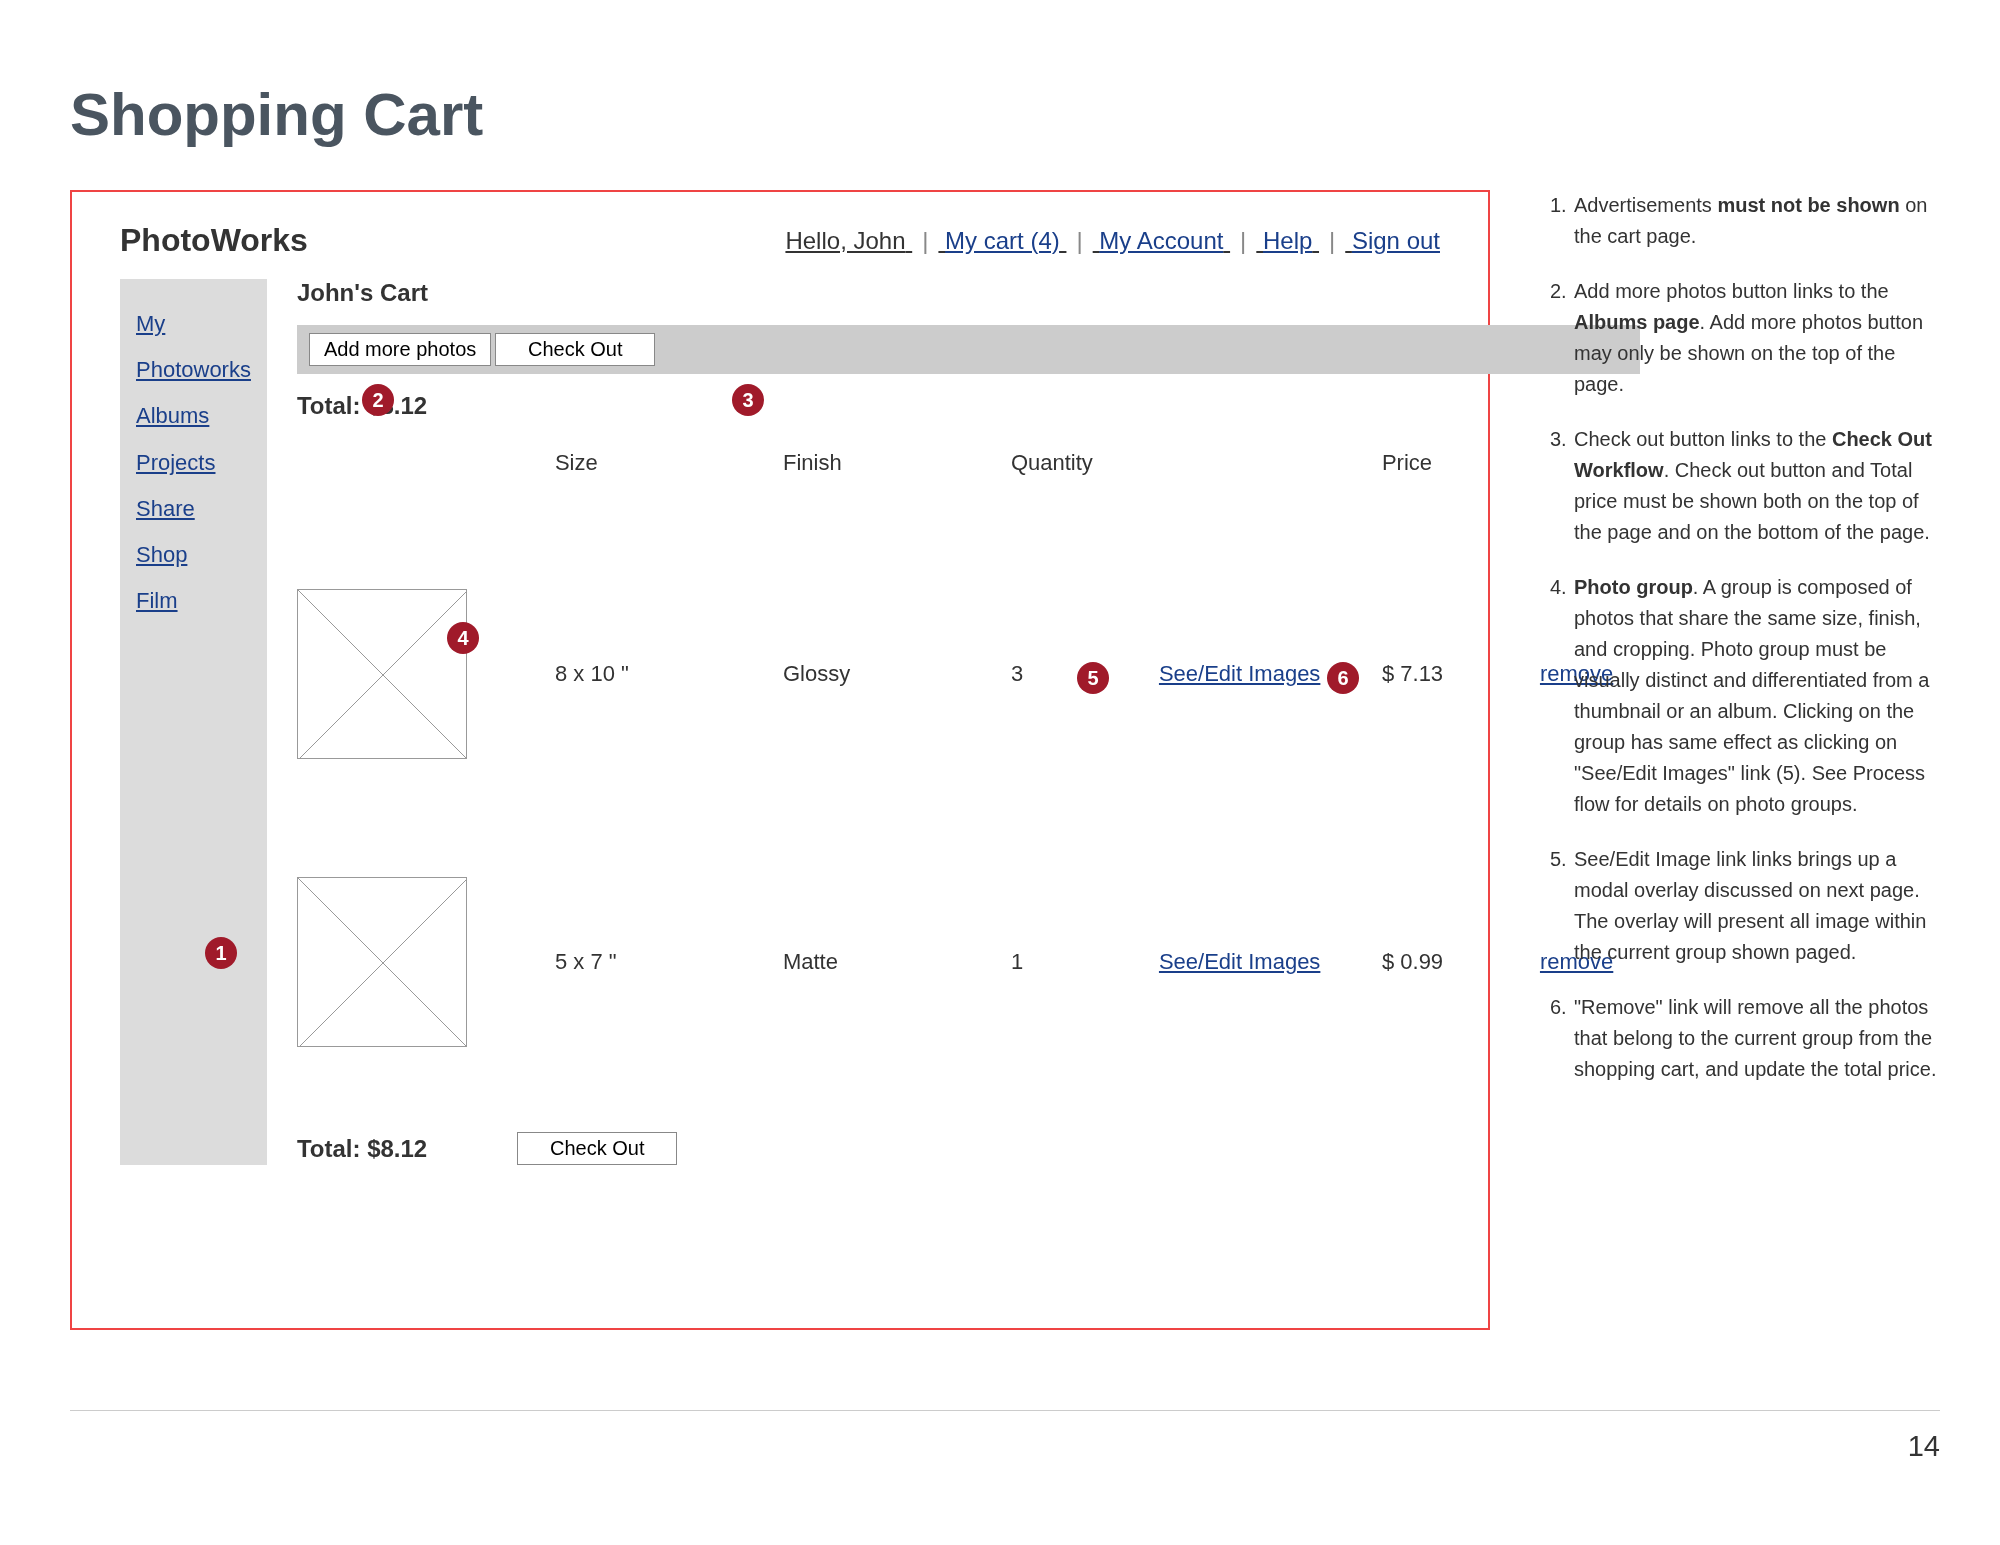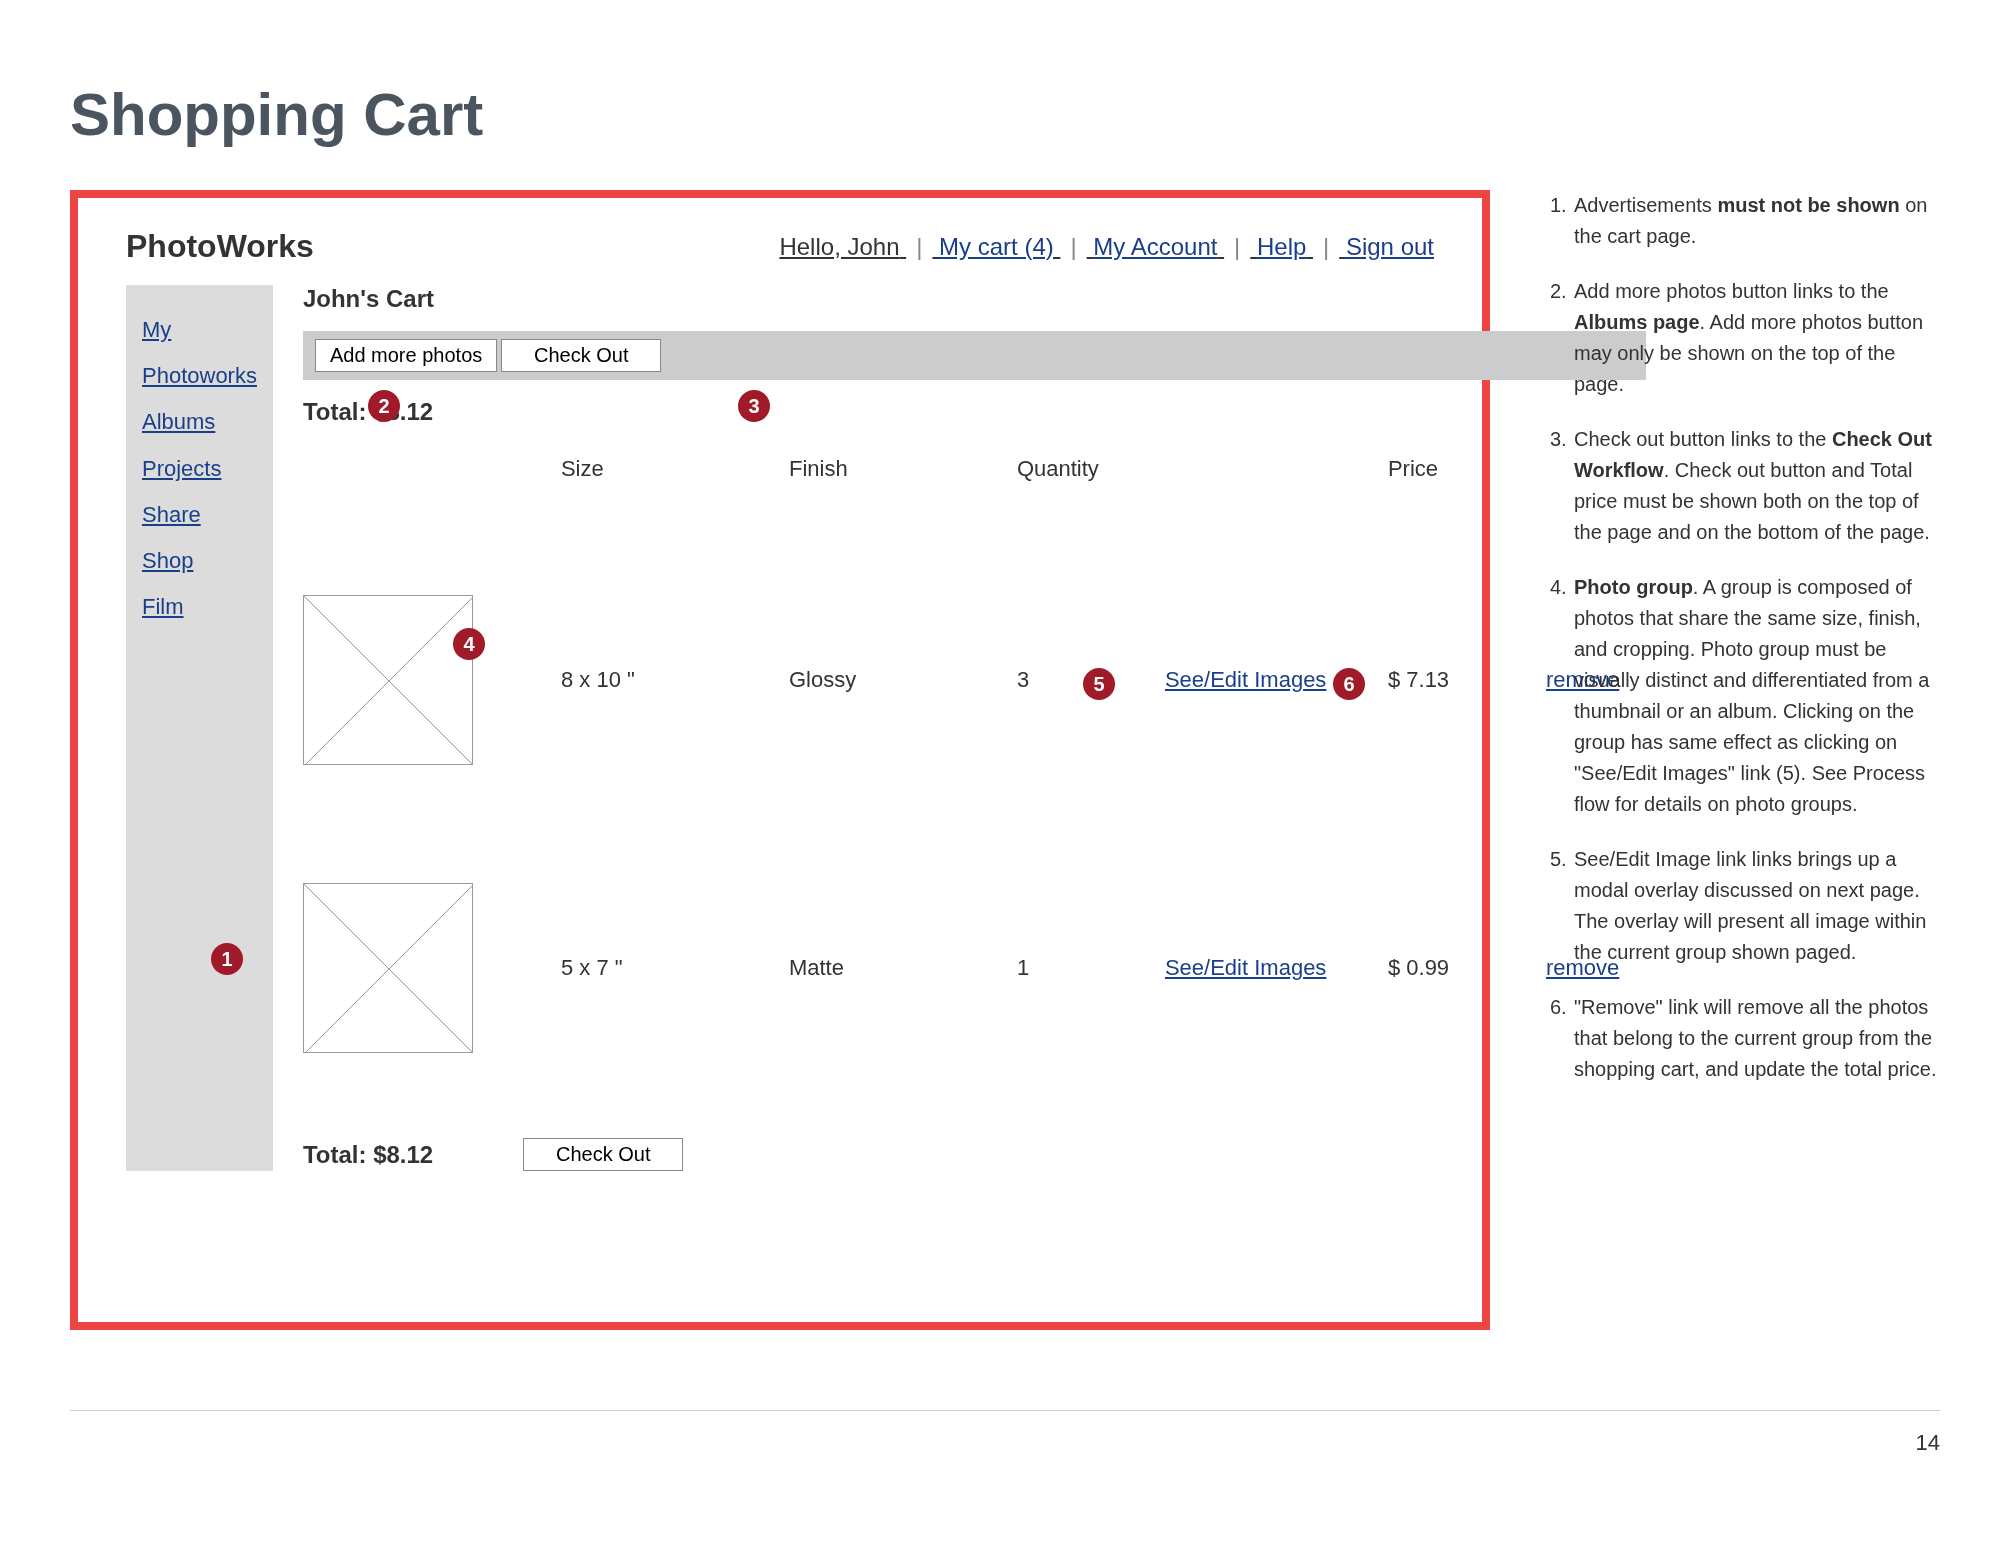--- a/index.html
+++ b/index.html
@@ -18,21 +18,21 @@
       position: absolute;
       top: 80px;
       left: 70px;
     }
     .main-frame {
       position: absolute;
       top: 190px;
       left: 70px;
       width: 1420px;
       height: 1140px;
-      border: 8px solid #ef4444;
+      border: 2px solid #ef4444;
       background: #fff;
     }
     .header-row {
       display: flex;
       justify-content: space-between;
       align-items: center;
       padding: 30px 48px 20px 48px;
     }
     .logo {
       font-size: 32px;
@@ -177,21 +177,21 @@
       position: absolute;
       top: 1410px;
       left: 70px;
       width: 1870px;
       border-top: 1px solid #ccc;
     }
     .page-num {
       position: absolute;
       top: 1430px;
       right: 60px;
-      font-size: 22px;
+      font-size: 29px;
       color: #333;
     }
   </style>
 </head>
 <body>
 
 <h1 class="page-title">Shopping Cart</h1>
 
 <div class="main-frame">
   <div class="header-row">

